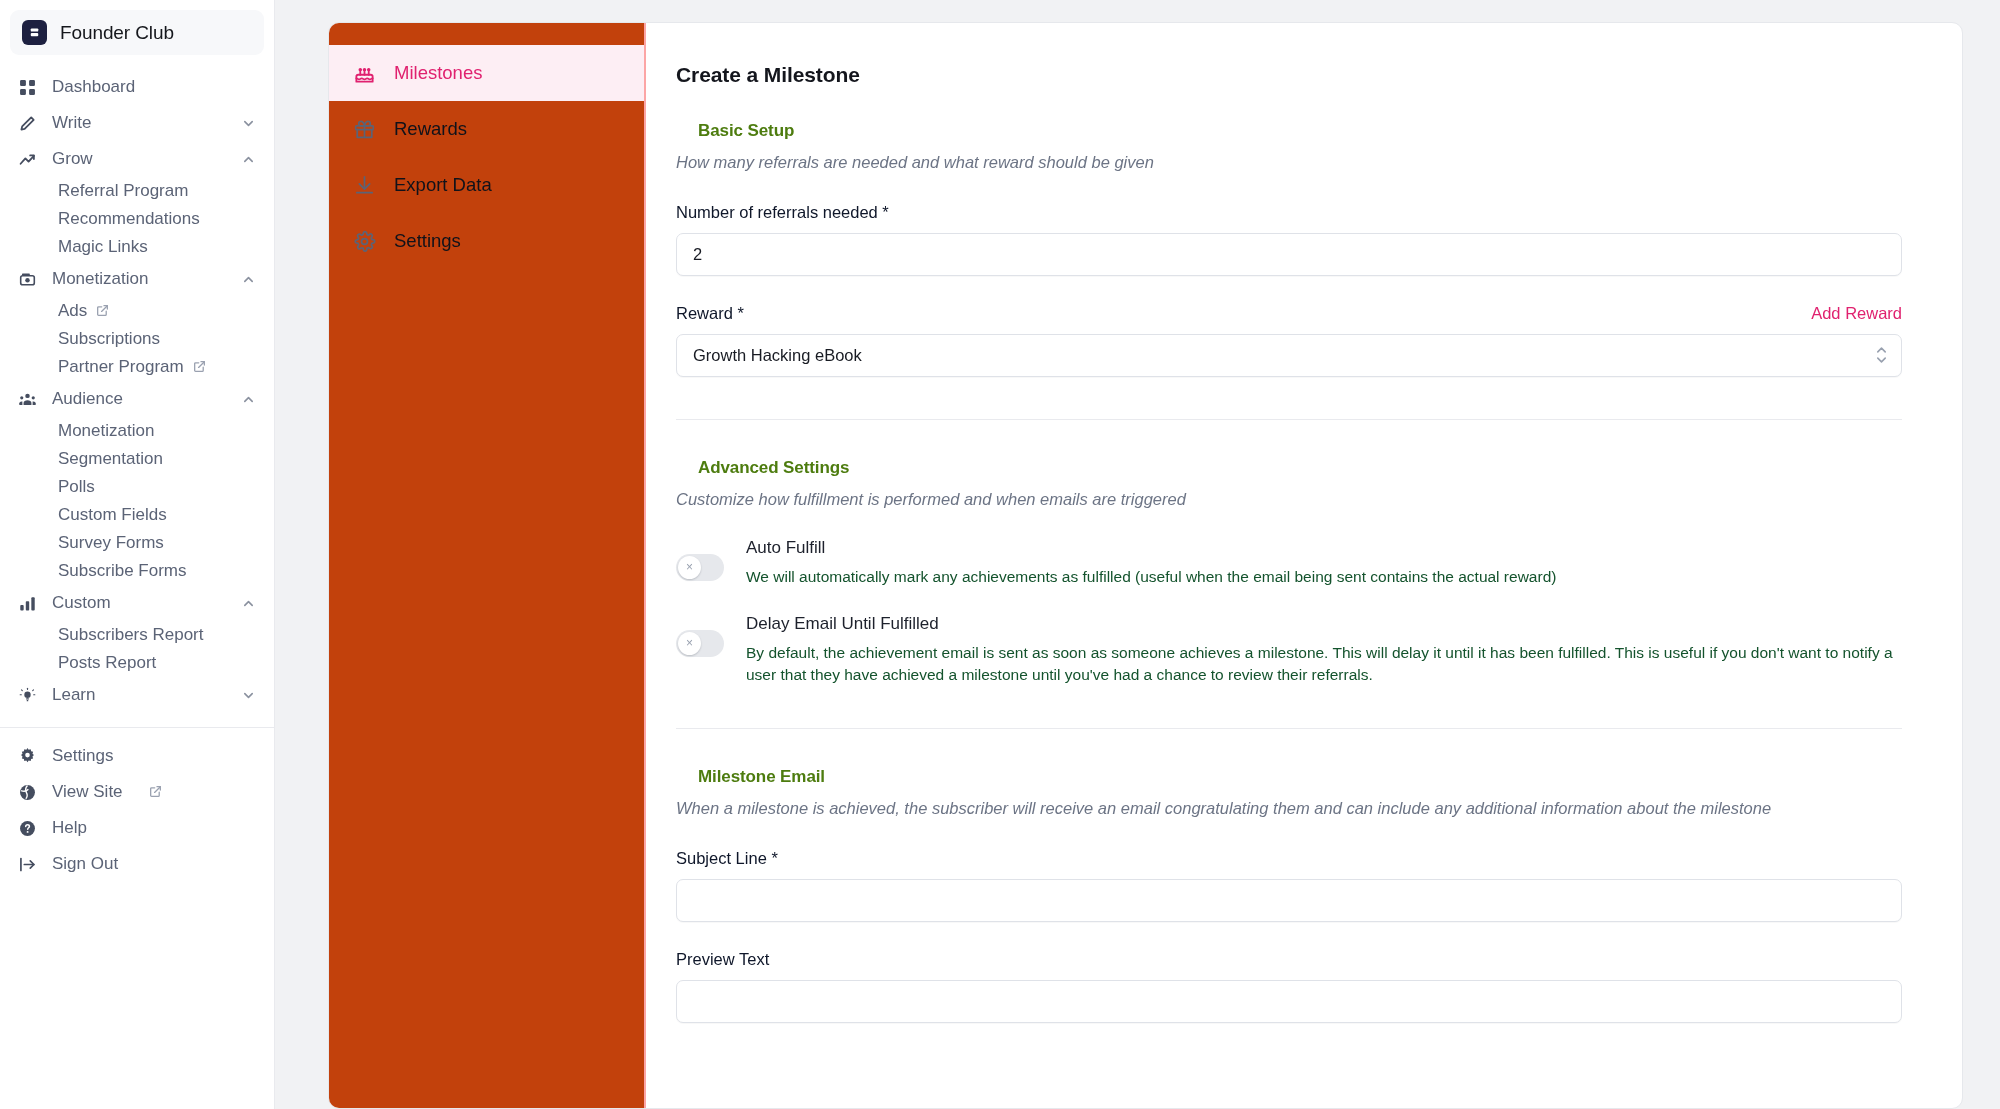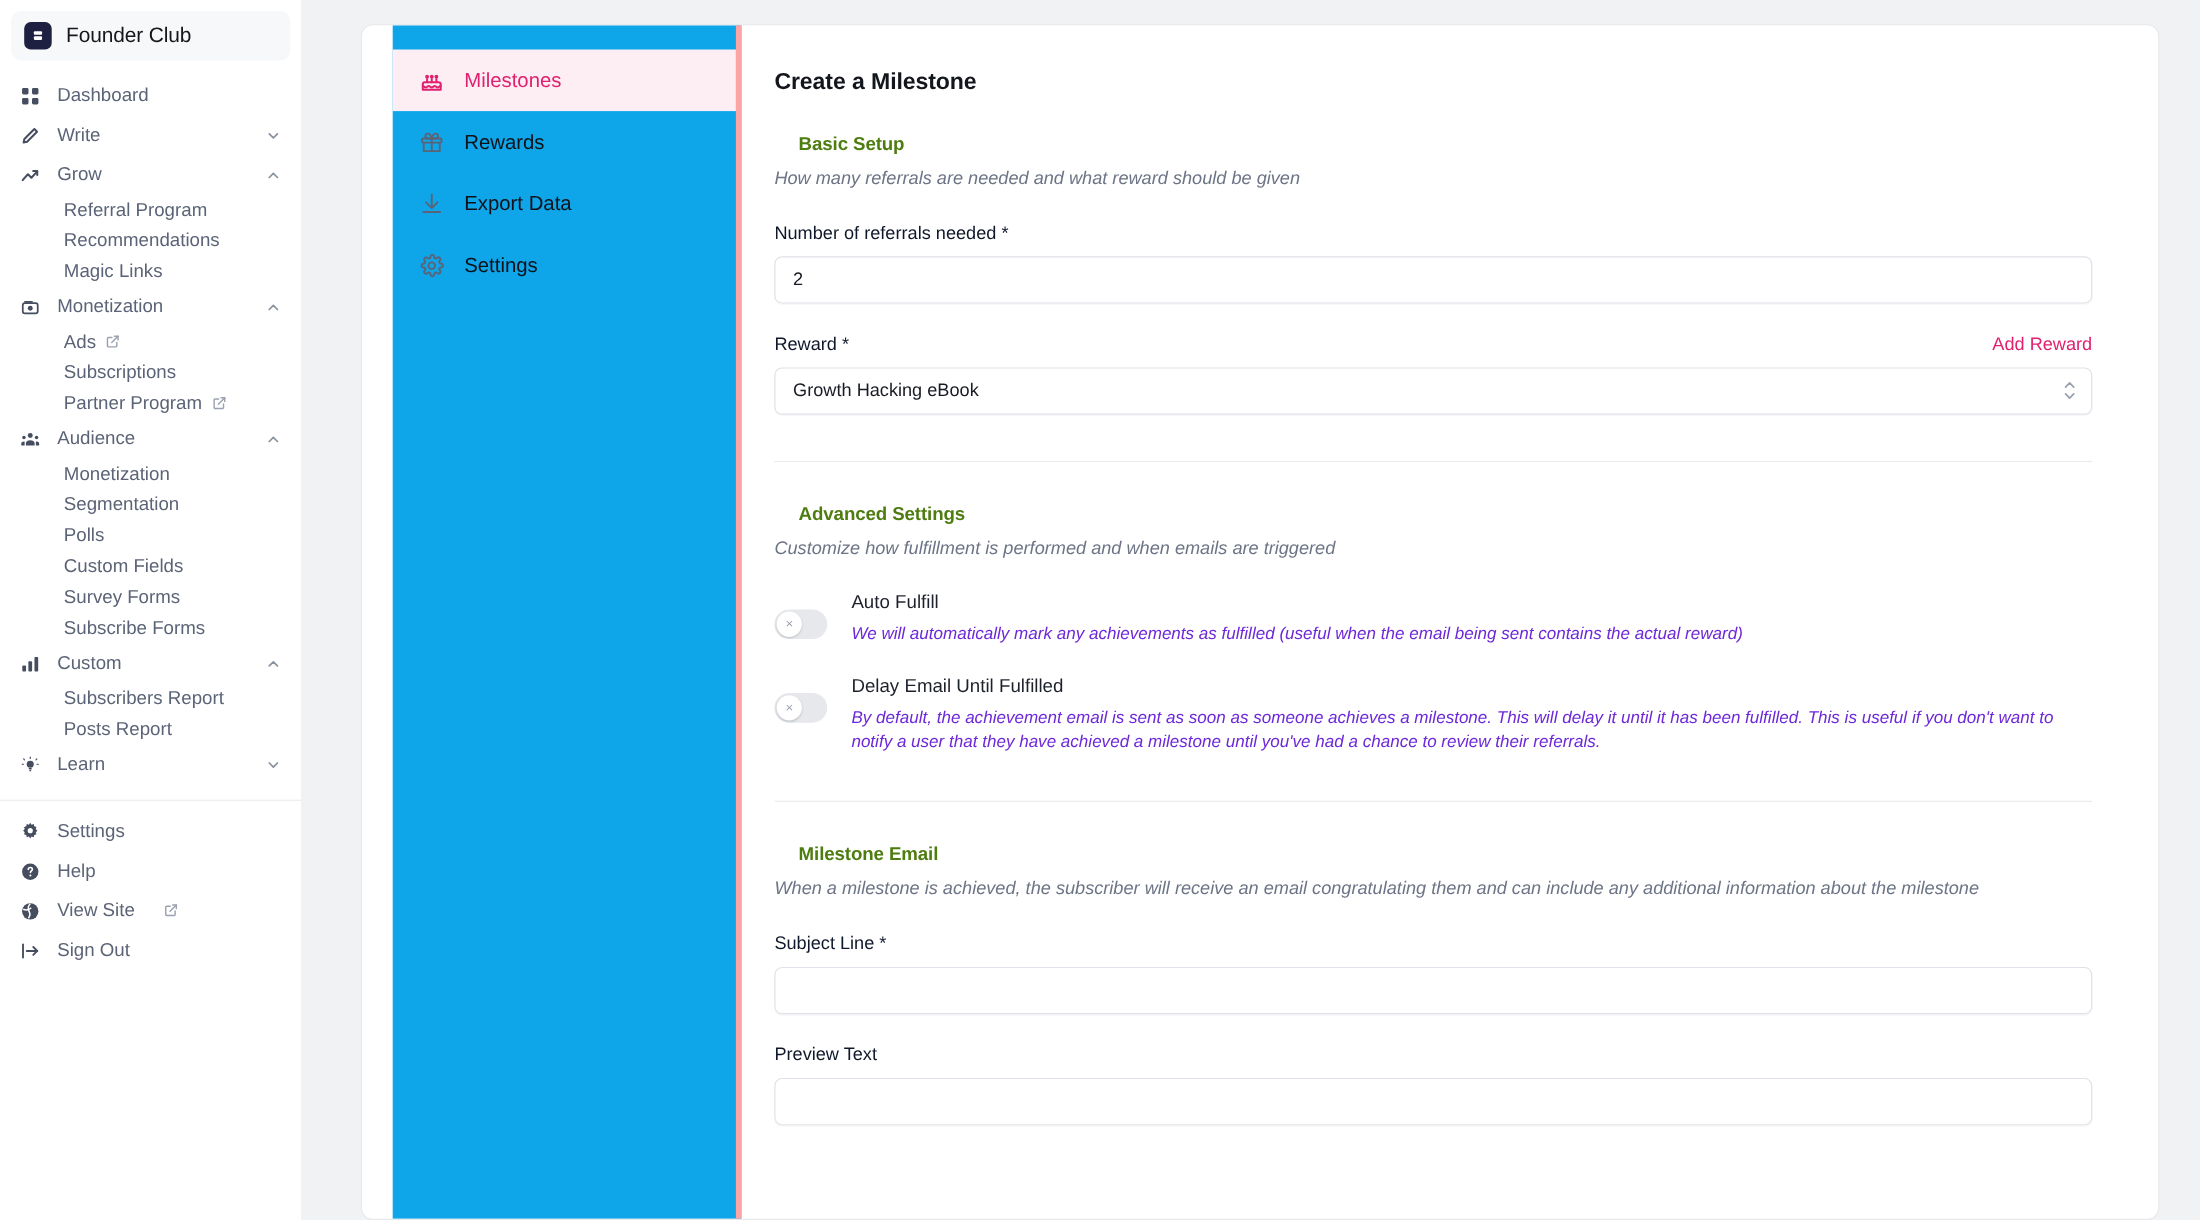--- a/index.html
+++ b/index.html
@@ -88,24 +88,23 @@
     border: 1px solid #e6e8ec;
     border-radius: 11px;
     display: flex;
     overflow: hidden;
     height: 1087px;
   }
 
   
   .subnav {
     width: 317px; flex: 0 0 317px;
-    border-right: 5px solid #fca5a5;
+    border-right: 2px solid #fca5a5;
     padding-top: 22px;
-    background: #0ea5e9;
-    margin-left: 28px;
+    background: #c2410c;
   }
   .subnav-item {
     display: flex; align-items: center; gap: 17px;
     height: 56px;
     padding-left: 22px;
     cursor: pointer;
     color: #10121a;
     font-size: 18.5px;
   }
   .subnav-item.active {
@@ -181,21 +180,21 @@
     background: #fff;
     box-shadow: 0 1px 2px rgba(16,24,40,0.2);
     display: flex; align-items: center; justify-content: center;
     color: #98a0af; font-size: 12px;
   }
   .toggle-text { flex: 1 1 auto; }
   .toggle-title {
     font-size: 17px; color: #1d212c; font-weight: 400; margin-bottom: 8px;
   }
   .toggle-desc {
-    font-size: 15.5px; color: #6d28d9; line-height: 1.42; font-style: italic;
+    font-size: 15.5px; color: #14532d; line-height: 1.42;
   }
 </style>
 </head>
 <body>
 
 <div class="app">
 
   <aside class="sidebar">
 
     <div class="brand">
@@ -395,42 +394,42 @@
             <path d="M8 0l1.1 1.6 1.9-.5.4 1.9 1.9.5-.6 1.9 1.4 1.3-1.4 1.3.6 1.9-1.9.5-.4 1.9-1.9-.5L8 13.4l-1.1-1.6-1.9.5-.4-1.9-1.9-.5.6-1.9L1.9 6.7l1.4-1.3-.6-1.9 1.9-.5.4-1.9 1.9.5z"></path>
             <circle cx="8" cy="6.7" r="2.2" fill="#fff"></circle>
           </svg>
         </span>
         <span class="nav-label">Settings</span>
       </div>
       <div class="nav-item">
         <span class="nav-icon">
           <svg width="17" height="17" viewBox="0 0 16 16" fill="currentColor">
             <circle cx="8" cy="8" r="7"></circle>
-            <path d="M6.3 6.1c0-1 .8-1.7 1.8-1.7s1.7.7 1.7 1.6c0 1.3-1.6 1.3-1.6 2.6" stroke="#fff" stroke-width="1.4" fill="none" stroke-linecap="round"></path>
-            <circle cx="8.1" cy="11.2" r="0.9" fill="#fff"></circle>
-          </svg>
-        </span>
-        <span class="nav-label">Help</span>
-      </div>
-      <div class="nav-item">
-        <span class="nav-icon">
-          <svg width="17" height="17" viewBox="0 0 16 16" fill="currentColor">
-            <circle cx="8" cy="8" r="7"></circle>
             <path d="M8 1.5c-1.6 1.6-2.2 4.3-1 6.6 1 1.9.7 4.3-.6 5.8" stroke="#fff" stroke-width="1.3" fill="none"></path>
             <path d="M2 6.2c2.3.9 5.2.4 6.8-1.3" stroke="#fff" stroke-width="1.3" fill="none"></path>
           </svg>
         </span>
         <span class="nav-label" style="flex:0 0 auto; margin-right:11px;">View Site</span>
         <span class="ext-icon">
           <svg width="13" height="13" viewBox="0 0 14 14" fill="none" stroke="currentColor" stroke-width="1.4" stroke-linecap="round" stroke-linejoin="round">
             <path d="M11 7.8v3.4a1 1 0 01-1 1H2.8a1 1 0 01-1-1V4a1 1 0 011-1h3.4"></path>
               <path d="M8.6 1.8h3.6v3.6"></path>
               <path d="M6 8l6.2-6.2"></path>
           </svg>
         </span>
+      </div>
+      <div class="nav-item">
+        <span class="nav-icon">
+          <svg width="17" height="17" viewBox="0 0 16 16" fill="currentColor">
+            <circle cx="8" cy="8" r="7"></circle>
+            <path d="M6.3 6.1c0-1 .8-1.7 1.8-1.7s1.7.7 1.7 1.6c0 1.3-1.6 1.3-1.6 2.6" stroke="#fff" stroke-width="1.4" fill="none" stroke-linecap="round"></path>
+            <circle cx="8.1" cy="11.2" r="0.9" fill="#fff"></circle>
+          </svg>
+        </span>
+        <span class="nav-label">Help</span>
       </div>
       <div class="nav-item">
         <span class="nav-icon">
           <svg width="17" height="17" viewBox="0 0 16 16" fill="none" stroke="currentColor" stroke-width="1.6" stroke-linecap="round" stroke-linejoin="round">
             <path d="M1.8 2.4v11.2"></path>
               <path d="M5 8h9"></path>
               <path d="M10.6 4.6L14 8l-3.4 3.4"></path>
           </svg>
         </span>
         <span class="nav-label">Sign Out</span>

